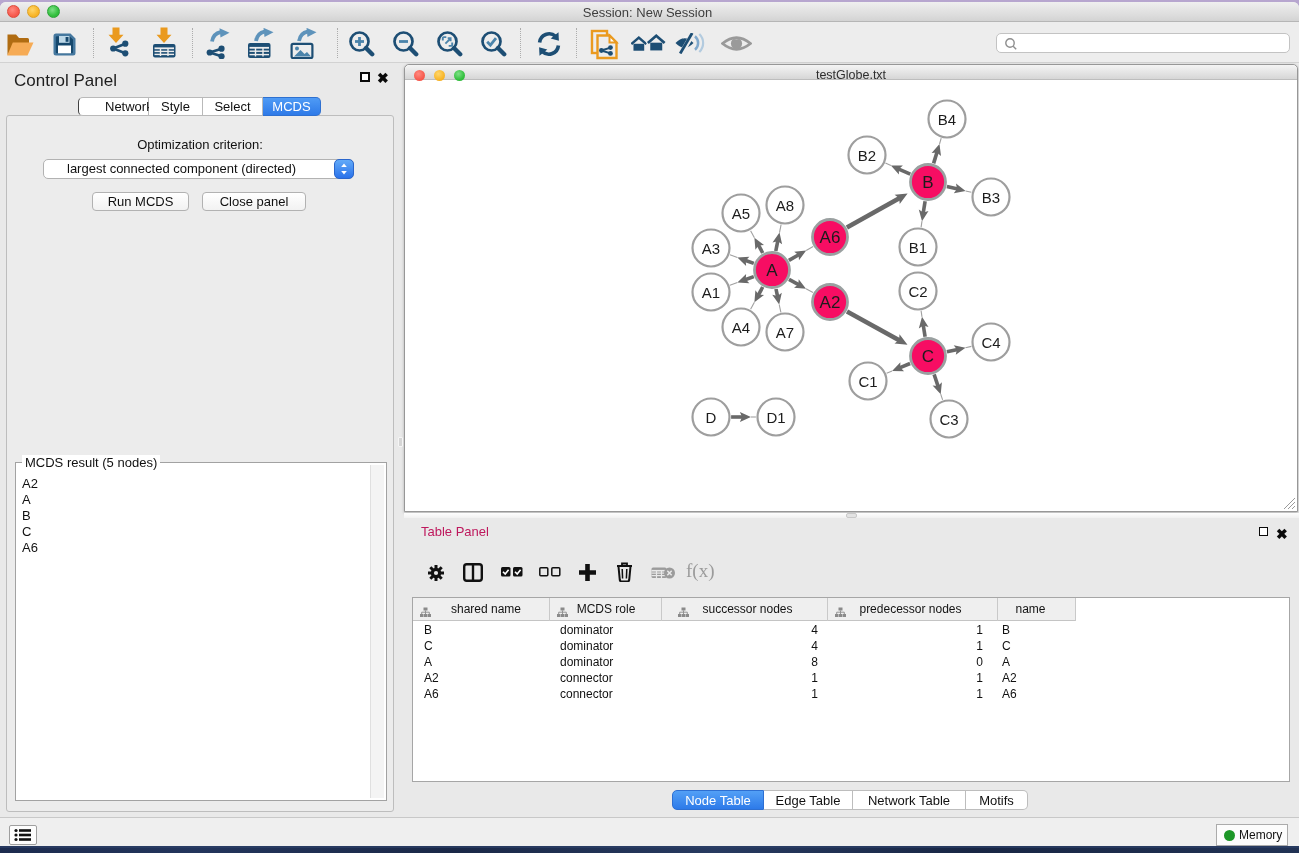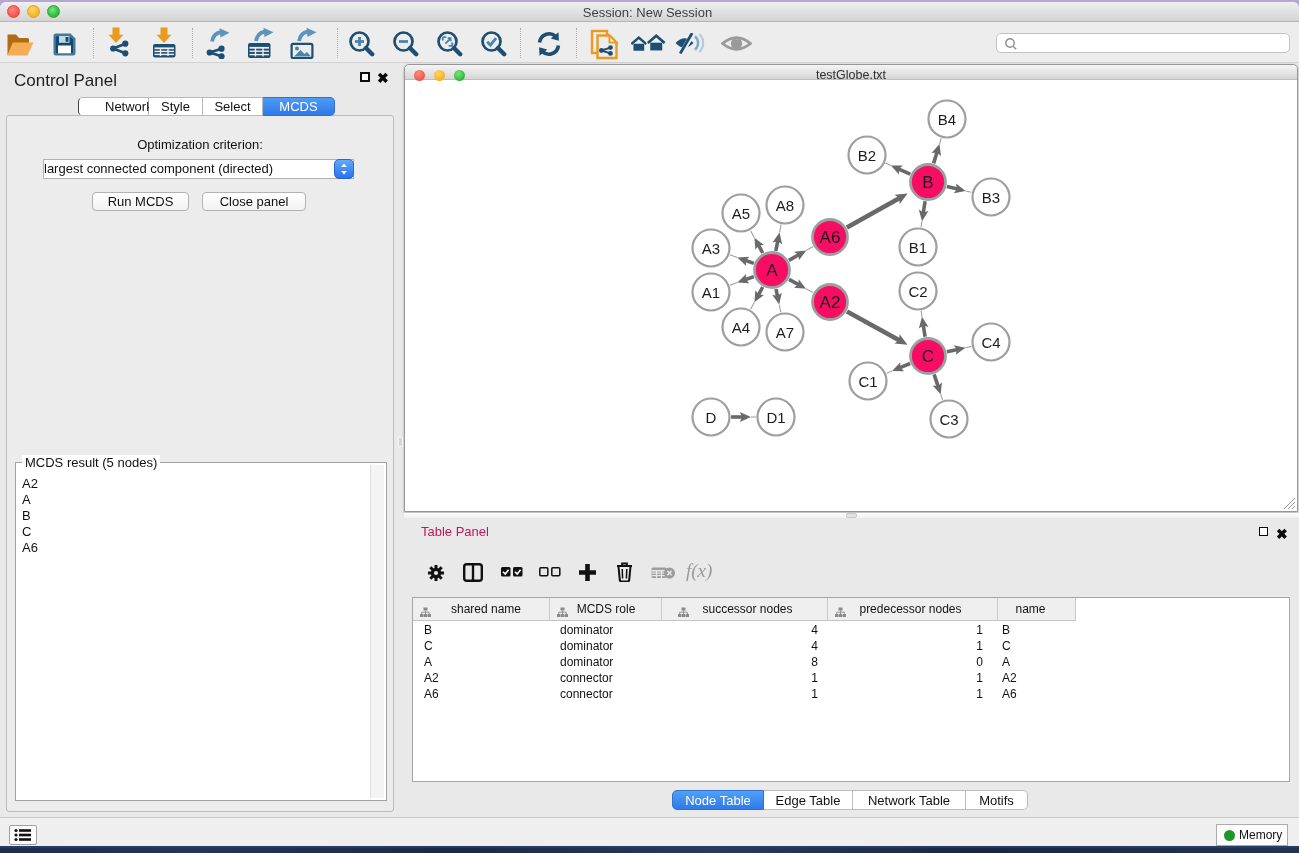--- a/index.html
+++ b/index.html
@@ -22,21 +22,21 @@
 #cp-title { left:14px; top:69px; font-size:17px; color:#1e1e1e; }
 .wsq { width:10px; height:10px; border:2px solid #0a0a0a; background:#fff; }
 .wx { font-size:14px; font-weight:bold; color:#0a0a0a; font-family:"Liberation Sans",sans-serif; }
 #cp-box { left:6px; top:113px; width:388px; height:697px; background:#ececec; border:1px solid #bdbdbd; border-radius:3px; }
 .tabs { position:absolute; display:flex; height:19px; }
 .tab { height:19px; line-height:18px; font-size:13px; text-align:center; background:#fff; border:1px solid #b9b9b9; border-left:none; color:#111; padding:0 0; }
 .tab.first { border-left:1px solid #404040; border-radius:5px 0 0 5px;padding-left:26px; }
 .tab.last { border-radius:0 5px 5px 0; }
 .tab.sel { background:linear-gradient(#4f9bf5,#2e7ae8); border-color:#2e70d0; color:#fff; }
 #opt-label { left:6px; top:135px; width:388px; text-align:center; font-size:13px; color:#111; }
-#dropdown { left:43px; top:157px; width:311px; height:20px; background:#fff; border:1px solid #b2b2b2; border-radius:0; font-size:13px; line-height:18px; color:#111; padding-left:0; }
+#dropdown { left:43px; top:157px; width:311px; height:20px; background:#fff; border:1px solid #b2b2b2; border-radius:5px; font-size:13px; line-height:18px; color:#111; padding-left:23px; }
 #dd-cap { position:absolute; right:-1px; top:-1px; width:20px; height:20px; border-radius:5px; background:linear-gradient(#62aaf8,#2a72ea); border:1px solid #2a66cc; }
 .btn { position:absolute; height:19px; background:linear-gradient(#ffffff,#f2f2f2); border:1px solid #b2b2b2; border-radius:4px; font-size:13px; text-align:center; line-height:17px; color:#111; }
 #fieldset { left:15px; top:460px; width:372px; height:339px; border:1px solid #a2a2a2; background:#fff; }
 #fs-legend { position:absolute; left:6px; top:-8px; background:#fff; padding:0 3px; font-size:13px; color:#111; }
 #fs-scroll { position:absolute; right:2px; top:2px; bottom:2px; width:14px; background:#f4f4f4; border-left:1px solid #e0e0e0; }
 .fs-item { position:absolute; left:6px; font-size:13px; color:#111; }
 
 #statusbar { left:0; right:0; top:815px; height:30px; background:#efefef; border-top:1px solid #c8c8c8; }
 #sb-btn { position:absolute; left:9px; top:7px; width:28px; height:20px; background:#fdfdfd; border:1px solid #9f9f9f; border-radius:2px; }
 #mem-btn { position:absolute; right:11px; top:6px; width:72px; height:22px; background:#fcfcfc; border:1px solid #ababab; font-size:12px; color:#111; }
@@ -218,21 +218,21 @@
   </div>
 
   <div class="abs" id="cp-title">Control Panel</div>
   <div class="abs wsq" style="left:360px; top:70px;"></div>
   <div class="abs wx" style="left:377px; top:68px;">✖</div>
   <div class="abs" id="cp-box"></div>
   <div class="tabs" style="left:78px; top:95px;">
     <div class="tab first" style="width:71px">Network</div>
     <div class="tab" style="width:54px">Style</div>
     <div class="tab" style="width:60px">Select</div>
-    <div class="tab last sel" style="width:72px">MCDS</div>
+    <div class="tab last sel" style="width:58px">MCDS</div>
   </div>
   <div class="abs" id="opt-label">Optimization criterion:</div>
   <div class="abs" id="dropdown">largest connected component (directed)
     <div id="dd-cap">
       <svg width="18" height="18" viewBox="0 0 18 18" style="position:absolute;left:0;top:0">
         <path d="M9 3.6 L11.8 7 H6.2 Z" fill="#fff"></path>
         <path d="M9 14.4 L11.8 11 H6.2 Z" fill="#fff"></path>
       </svg>
     </div>
   </div>
@@ -419,21 +419,21 @@
     <svg class="abs" style="left:651px;top:564px" width="25" height="13" viewBox="0 0 25 13">
       <rect x="0.5" y="1.5" width="15" height="10.5" rx="1.5" fill="#9b9b9b"></rect>
       <line x1="0.5" y1="7.1" x2="15.5" y2="7.1" stroke="#e9e9e9" stroke-width="1.2"></line>
       <line x1="0.5" y1="9.6" x2="15.5" y2="9.6" stroke="#e9e9e9" stroke-width="1.2"></line>
       <line x1="5.5" y1="4.7" x2="5.5" y2="12.0" stroke="#e9e9e9" stroke-width="1.2"></line>
       <line x1="10.5" y1="4.7" x2="10.5" y2="12.0" stroke="#e9e9e9" stroke-width="1.2"></line>
       <line x1="0.5" y1="4.7" x2="15.5" y2="4.7" stroke="#e9e9e9" stroke-width="1.6"></line>
       <circle cx="18.5" cy="7" r="5.5" fill="#9b9b9b"></circle>
       <path d="M16.3,4.8 l4.4,4.4 m0,-4.4 l-4.4,4.4" stroke="#e9e9e9" stroke-width="1.5"></path>
     </svg>
-    <div class="abs" style="left:686px;top:558px;font-family:'Liberation Serif',serif;font-style:italic;font-size:19px;color:#9b9b9b">f(x)</div>
+    <div class="abs" style="left:686px;top:558px;font-family:'Liberation Serif',serif;font-size:19px;color:#9b9b9b">f(x)</div>
   <div class="abs" id="table">
     <div id="thead">
       <div class="th" style="left:0; width:137px;">
           <span style="padding-left:10px">shared name</span>
         </div>
       <div class="th" style="left:128px; width:121px;">
           <span style="padding-left:10px">MCDS role</span>
         </div>
       <div class="th" style="left:258px; width:157px;">
           <span style="padding-left:10px;padding-right:13px">successor nodes</span>

